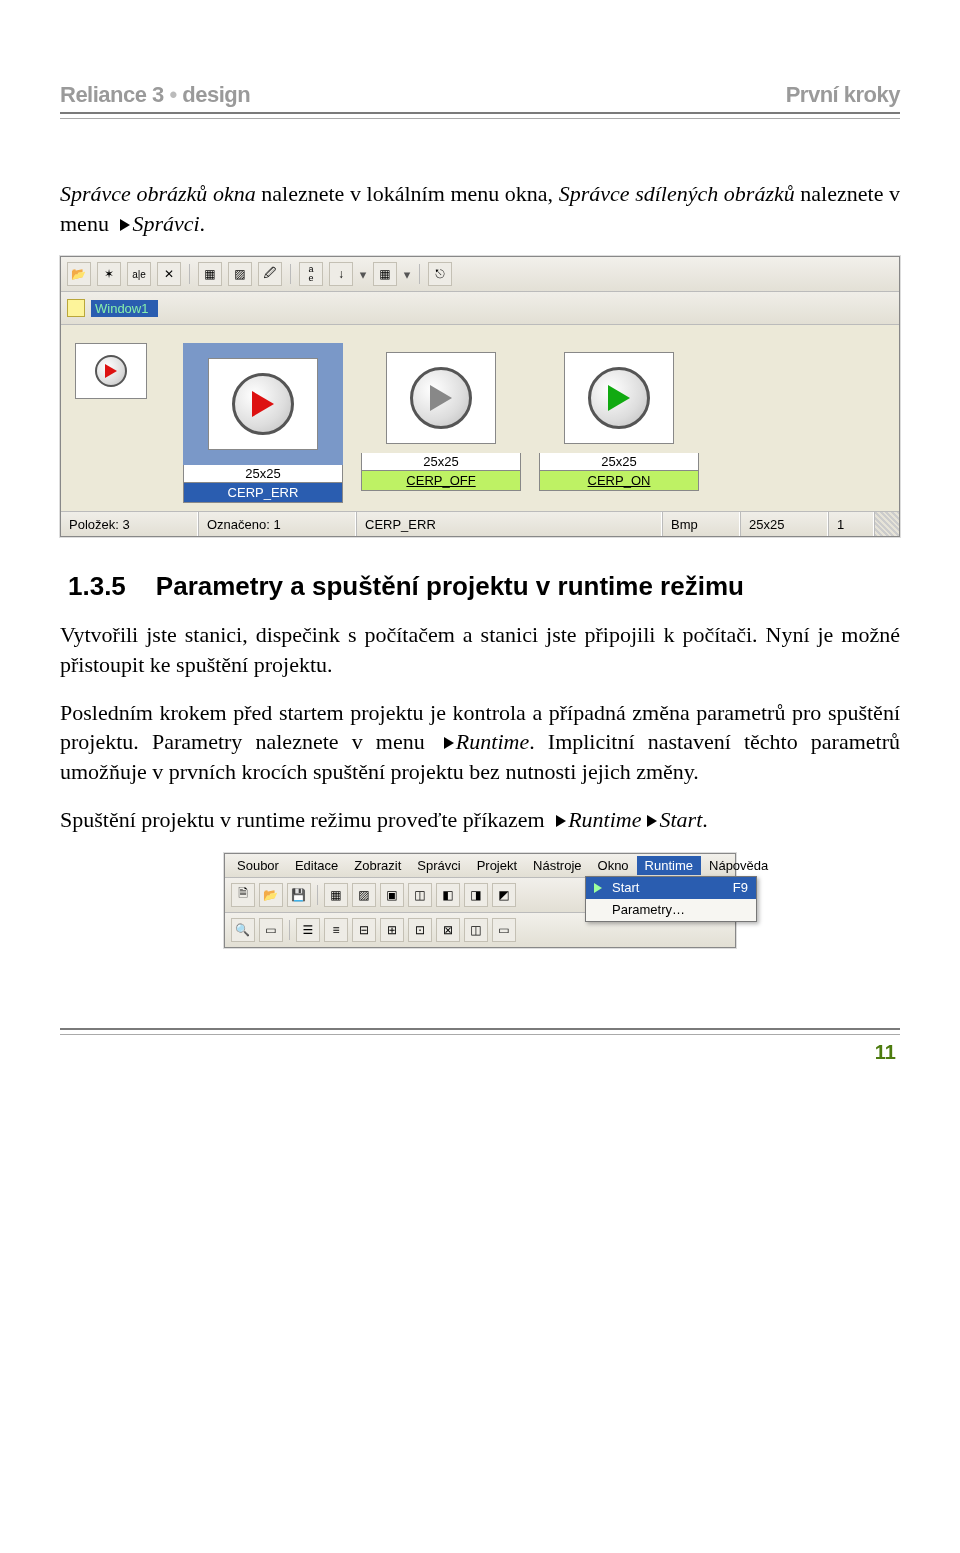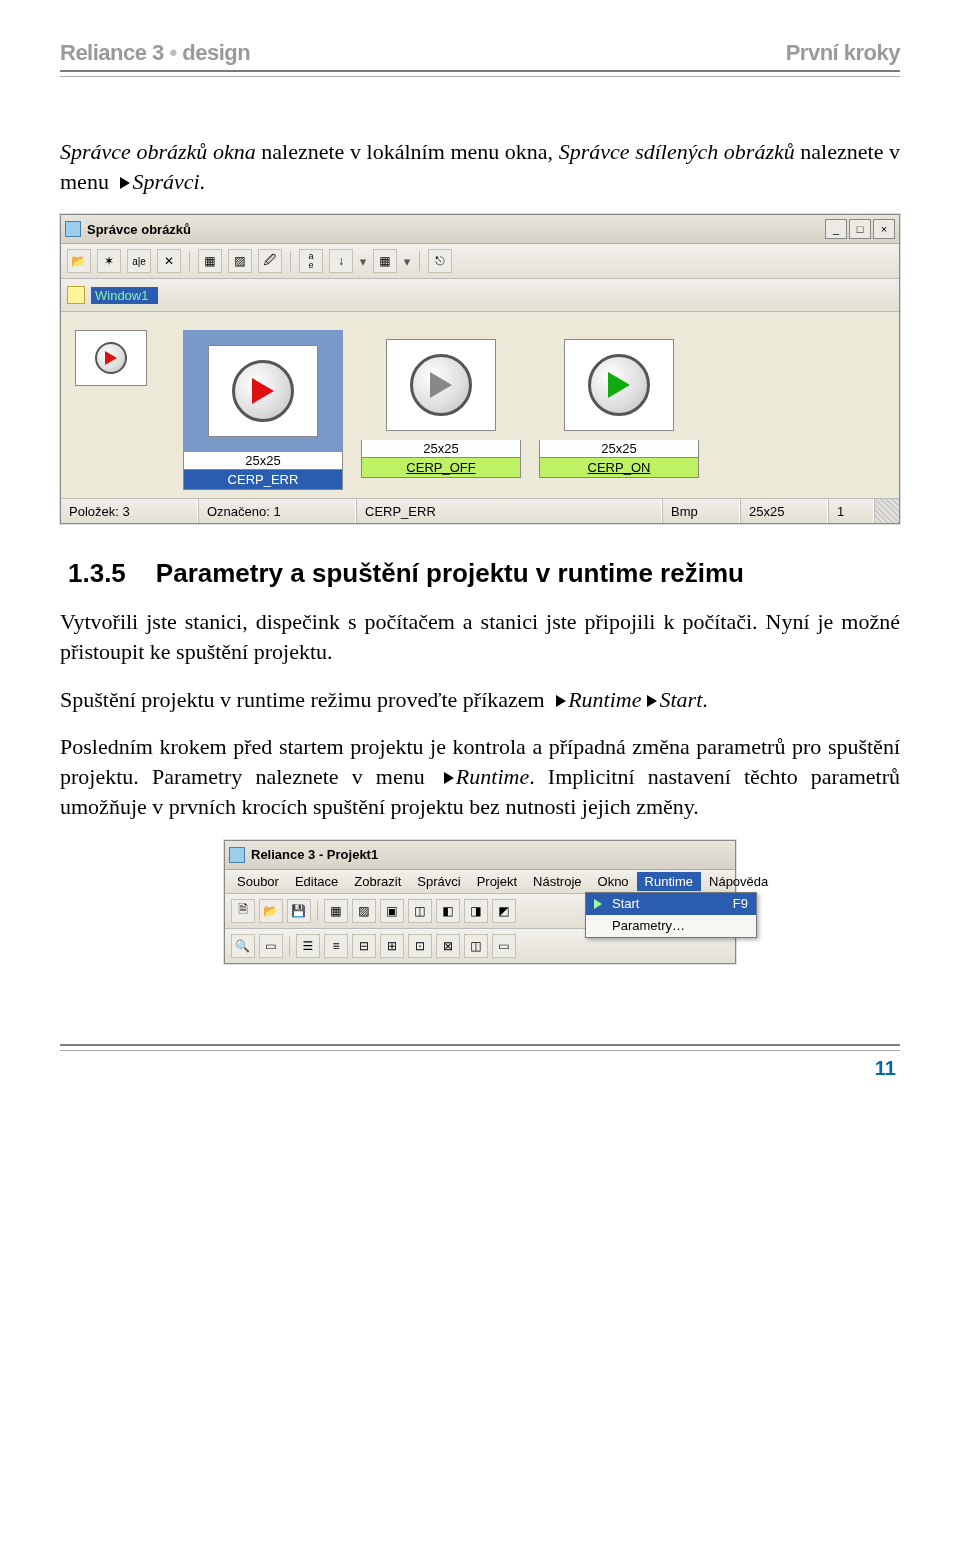--- a/index.html
+++ b/index.html
@@ -17,20 +17,21 @@
   .header-row {
     display: flex;
     justify-content: space-between;
     align-items: baseline;
     font-family: Arial, Helvetica, sans-serif;
     font-weight: 900;
     color: #9a9a9a;
     font-size: 22px;
     letter-spacing: -0.5px;
     padding-bottom: 4px;
+    margin-top: 42px;
   }
   .header-sep {
     color: #bbb;
   }
   .header-rule {
     height: 4px;
     border-top: 2px solid #7a7a7a;
     border-bottom: 1px solid #aaa;
     margin-bottom: 60px;
   }
@@ -266,21 +267,21 @@
   .footer-rule {
     height:4px;
     border-top:2px solid #7a7a7a;
     border-bottom:1px solid #aaa;
     margin-top:80px;
   }
   .pagenum {
     text-align:right;
     font-family: Arial, Helvetica, sans-serif;
     font-weight:900;
-    color:#0369a1;
+    color:#4d7c0f;
     font-size:20px;
     padding:6px 4px 0 0;
   }
 </style>
 </head>
 <body>
 
 <div class="page">
 
   <div class="header-row">
@@ -291,29 +292,20 @@
     </div>
     <div>První kroky</div>
   </div>
   <div class="header-rule"></div>
 
   <p class="body-text">
     <span class="italic">Správce obrázků okna</span><span> naleznete v lokálním menu okna, </span><span class="italic">Správce sdílených obrázků</span><span> naleznete v menu </span><span class="tri"></span><span class="italic">Správci</span><span>.</span>
   </p>
 
   <div class="shot">
-    <div class="titlebar">
-      <div class="app-icon"></div>
-      <div class="titlebar-title">Správce obrázků</div>
-      <div class="win-btns">
-        <div class="win-btn">_</div>
-        <div class="win-btn">□</div>
-        <div class="win-btn">×</div>
-      </div>
-    </div>
     <div class="toolbar">
       <div class="tb-btn">📂</div>
       <div class="tb-btn">✶</div>
       <div class="tb-btn" style="font-size:10px;">a|e</div>
       <div class="tb-btn">✕</div>
       <div class="tb-sep"></div>
       <div class="tb-btn">▦</div>
       <div class="tb-btn">▨</div>
       <div class="tb-btn">🖉</div>
       <div class="tb-sep"></div>
@@ -389,32 +381,28 @@
   </div>
 
   <div class="section-row">
     <div>1.3.5</div>
     <div>Parametry a spuštění projektu v runtime režimu</div>
   </div>
 
   <p class="body-text">Vytvořili jste stanici, dispečink s počítačem a stanici jste připojili k počítači. Nyní je možné přistoupit ke spuštění projektu.</p>
 
   <p class="body-text">
+    <span>Posledním krokem před startem projektu je kontrola a případná změna parametrů pro spuštění projektu. Parametry naleznete v menu </span><span class="tri"></span><span class="italic">Runtime</span><span>. Implicitní nastavení těchto parametrů umožňuje v prvních krocích spuštění projektu bez nutnosti jejich změny.</span>
+  </p>
+
+  <p class="body-text">
     <span>Spuštění projektu v runtime režimu proveďte příkazem </span><span class="tri"></span><span class="italic">Runtime</span><span class="tri"></span><span class="italic">Start</span><span>.</span>
   </p>
 
-  <p class="body-text">
-    <span>Posledním krokem před startem projektu je kontrola a případná změna parametrů pro spuštění projektu. Parametry naleznete v menu </span><span class="tri"></span><span class="italic">Runtime</span><span>. Implicitní nastavení těchto parametrů umožňuje v prvních krocích spuštění projektu bez nutnosti jejich změny.</span>
-  </p>
-
   <div class="shot shot2">
-    <div class="titlebar">
-      <div class="app-icon"></div>
-      <div class="titlebar-title">Reliance 3 - Projekt1</div>
-    </div>
     <div class="shot2-wrap">
       <div class="menubar">
         <div class="menu-item">Soubor</div>
         <div class="menu-item">Editace</div>
         <div class="menu-item">Zobrazit</div>
         <div class="menu-item">Správci</div>
         <div class="menu-item">Projekt</div>
         <div class="menu-item">Nástroje</div>
         <div class="menu-item">Okno</div>
         <div class="menu-item hi">Runtime</div>

